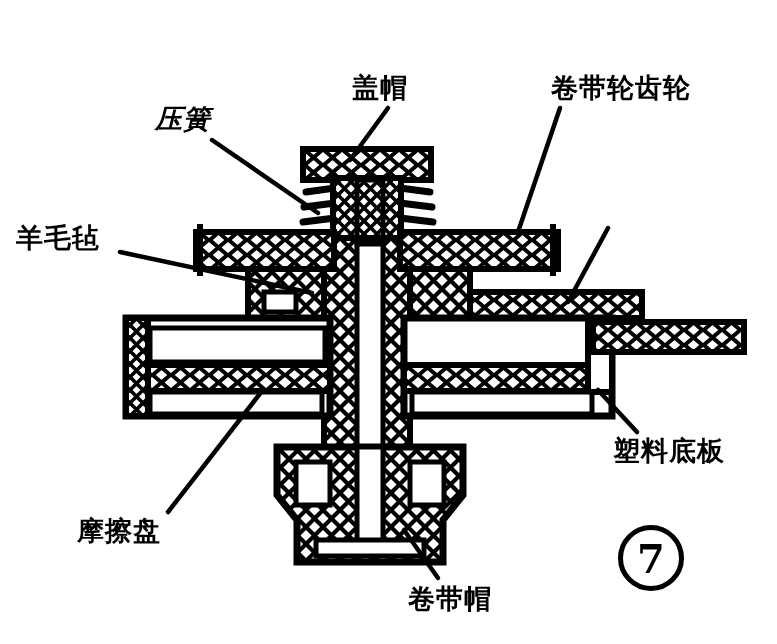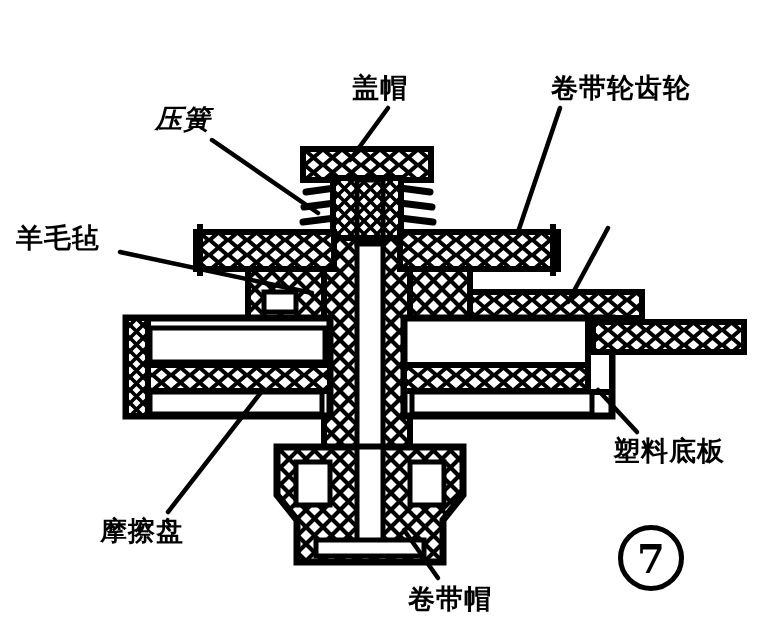--- a/index.html
+++ b/index.html
@@ -176,19 +176,19 @@
 
   <div class="cn-label" style="left:503px; top:74px;margin-left:48px;">卷带轮齿轮</div>
 
   <div class="cn-label" style="left:155px; top:105px;font-style:italic;">压簧</div>
 
 
   <div class="cn-label" style="left:16px; top:218px;margin-top:6px;">羊毛毡</div>
 
   <div class="cn-label" style="left:613px; top:437px;text-align:center;">塑料底板</div>
 
-  <div class="cn-label" style="left:100px; top:517px;">摩擦盘</div>
+  <div class="cn-label" style="left:77px; top:517px;">摩擦盘</div>
 
   <div class="cn-label" style="left:408px; top:585px;text-align:center;">卷带帽</div>
 
   <div class="fig-number" style="left:618px; top:525px;">7</div>
 
 </div>
 
 </body></html>

